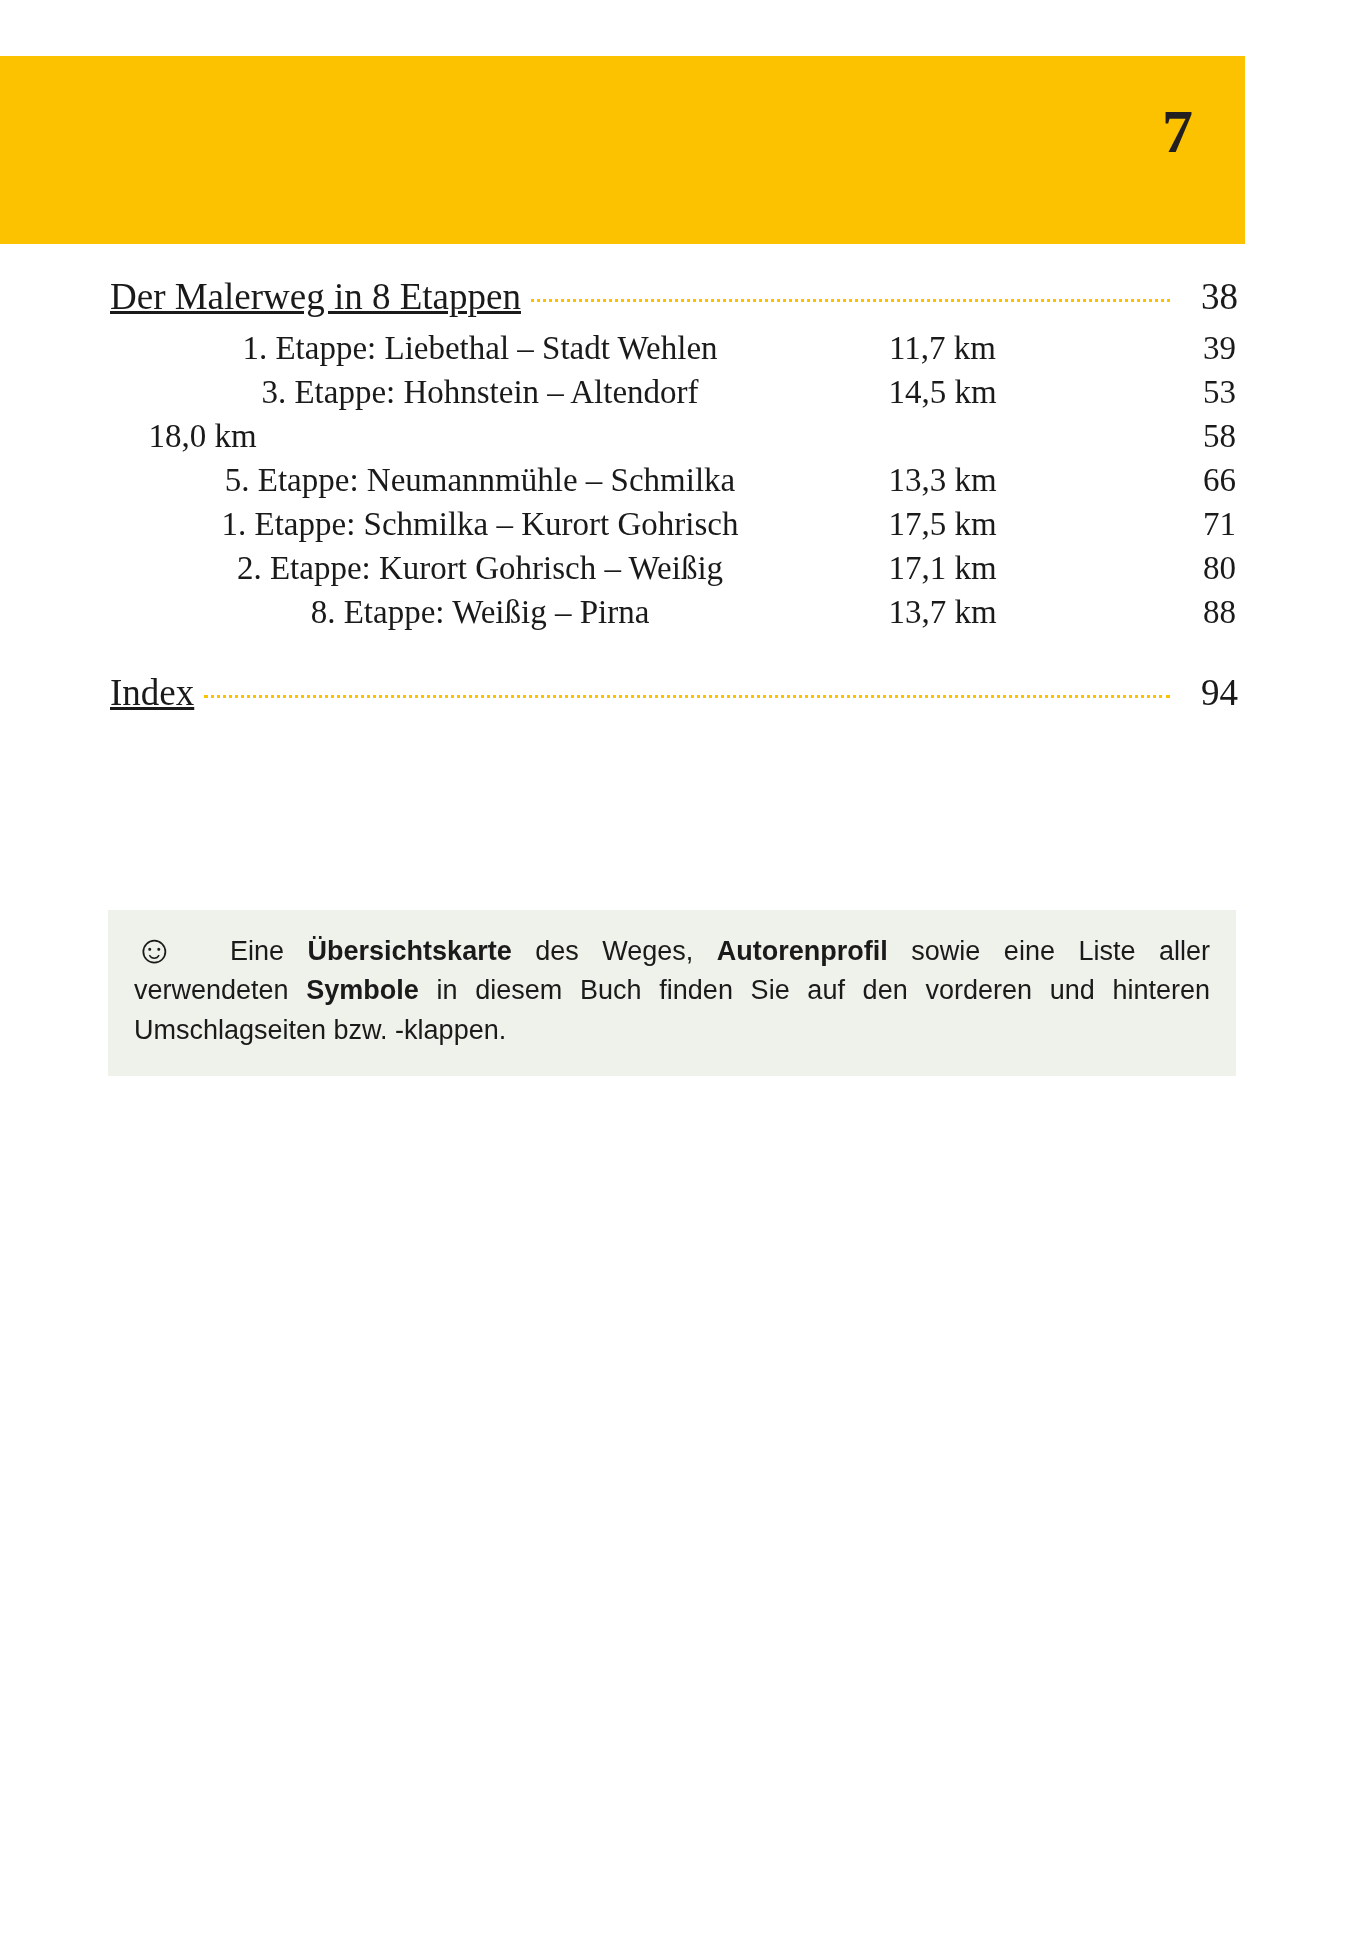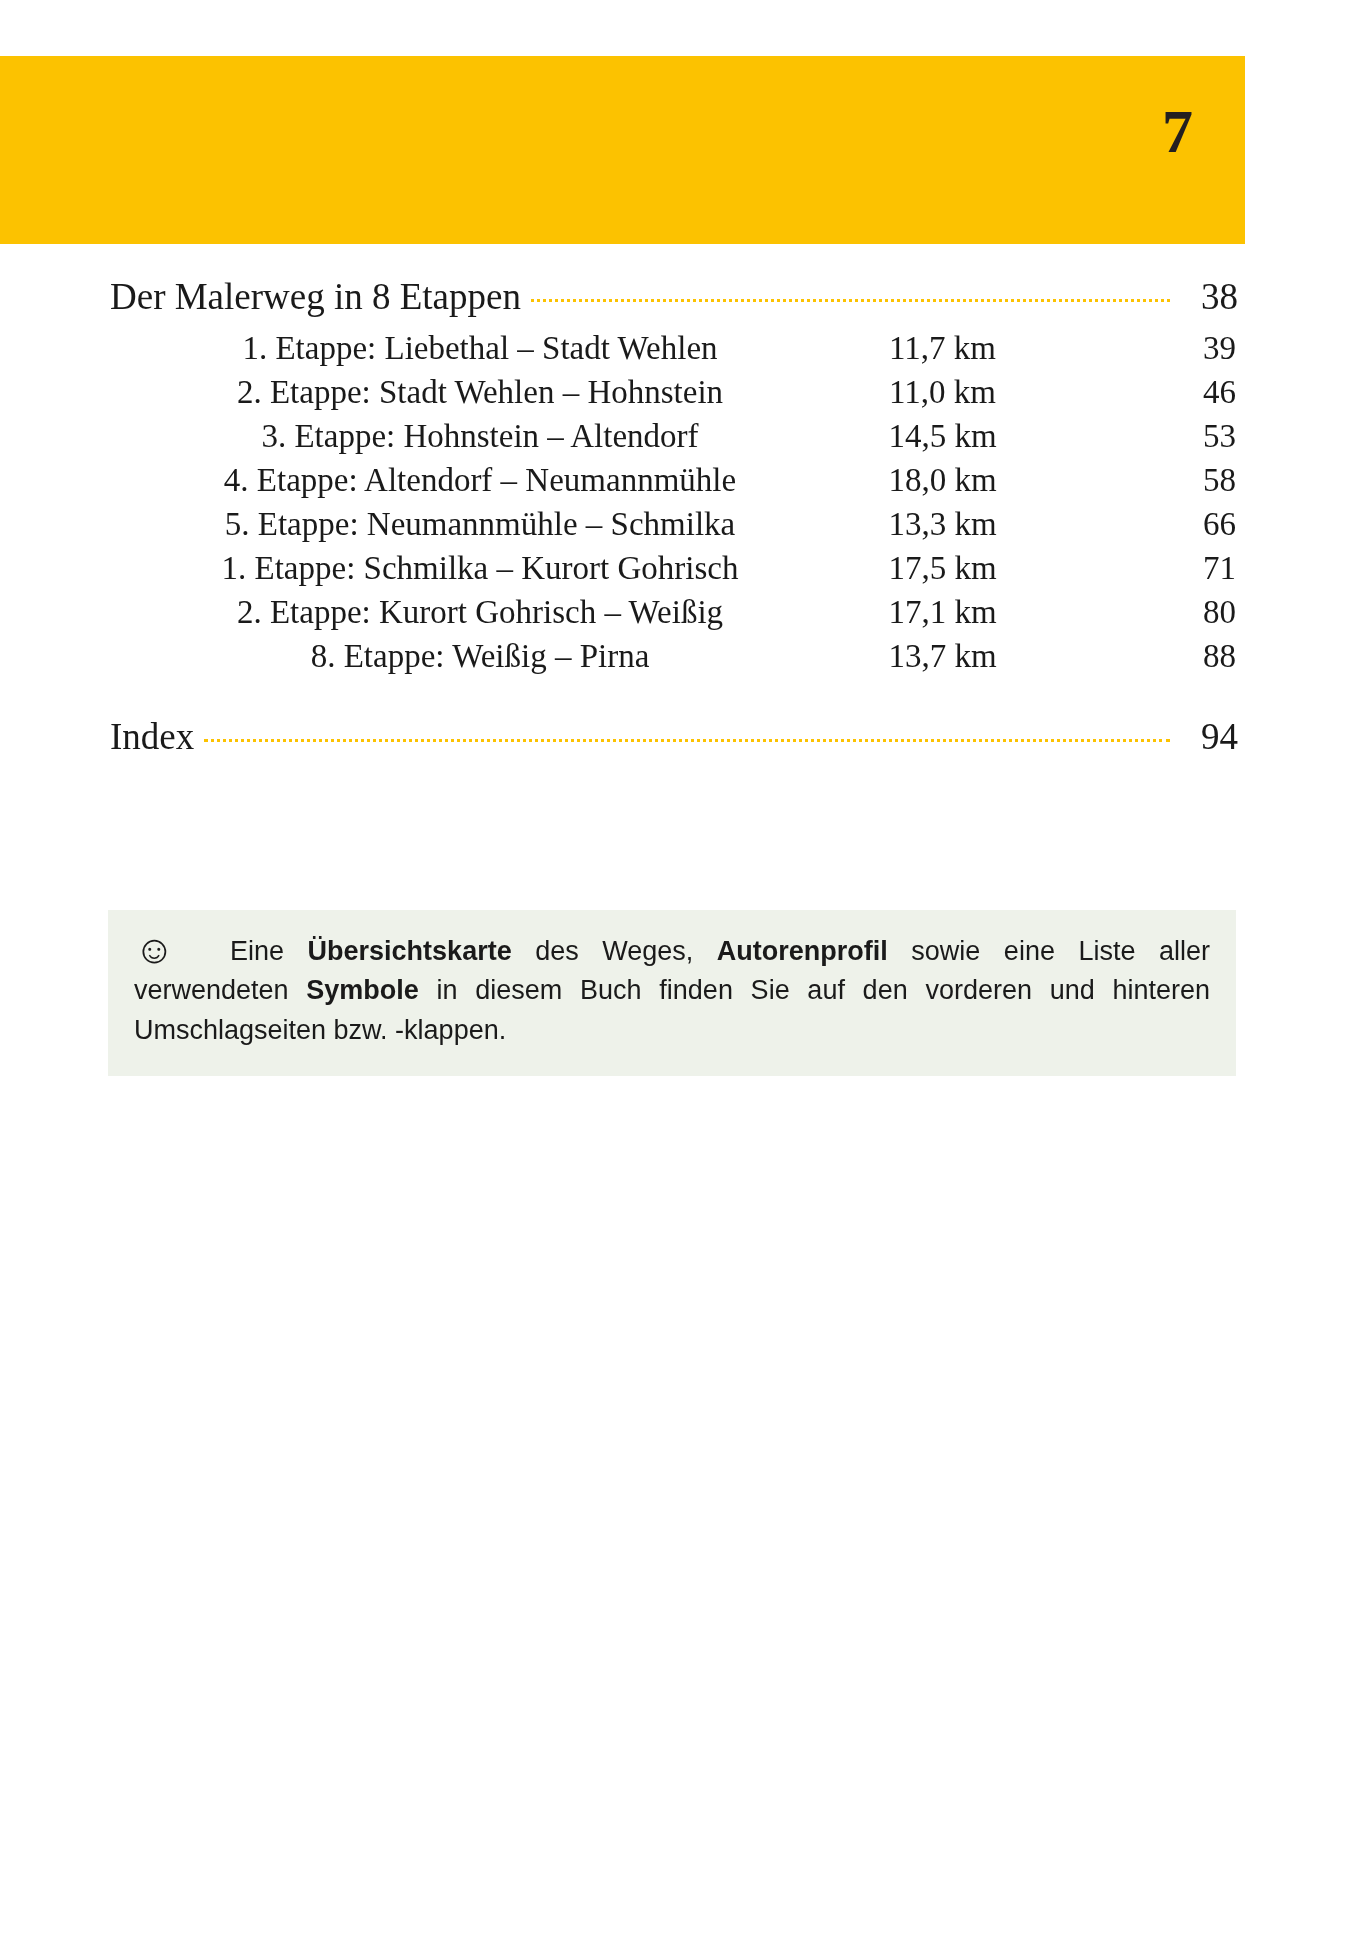--- a/index.html
+++ b/index.html
@@ -47,20 +47,21 @@
   .toc-section {
     position: relative;
     display: flex;
     align-items: baseline;
     font-size: 37px;
     line-height: 1.02;
     padding-bottom: 4px;
   }
   .toc-section .sec-title {
     white-space: nowrap;
+    text-decoration: underline;
   }
   .toc-section .leader {
     flex: 1 1 auto;
     margin: 0 8px 0 10px;
     position: relative;
     height: 1em;
   }
   .toc-section .leader::after {
     content: "";
     position: absolute;
@@ -150,34 +151,28 @@
   </div>
 
   <div class="toc-rows">
 
     <div class="toc-row">
       <span class="r-label">1. Etappe: Liebethal – Stadt Wehlen</span>
       <span class="r-dist">11,7 km</span>
       <span class="r-page">39</span>
     </div>
 
-    <div class="toc-row">
-      <span class="r-label">2. Etappe: Stadt Wehlen – Hohnstein</span>
-      <span class="r-dist">11,0 km</span>
-      <span class="r-page">46</span>
-    </div>
 
     <div class="toc-row">
       <span class="r-label">3. Etappe: Hohnstein – Altendorf</span>
       <span class="r-dist">14,5 km</span>
       <span class="r-page">53</span>
     </div>
 
     <div class="toc-row">
-      <span class="r-label">4. Etappe: Altendorf – Neumannmühle</span>
       <span class="r-dist">18,0 km</span>
       <span class="r-page">58</span>
     </div>
 
     <div class="toc-row">
       <span class="r-label">5. Etappe: Neumannmühle – Schmilka</span>
       <span class="r-dist">13,3 km</span>
       <span class="r-page">66</span>
     </div>
 

